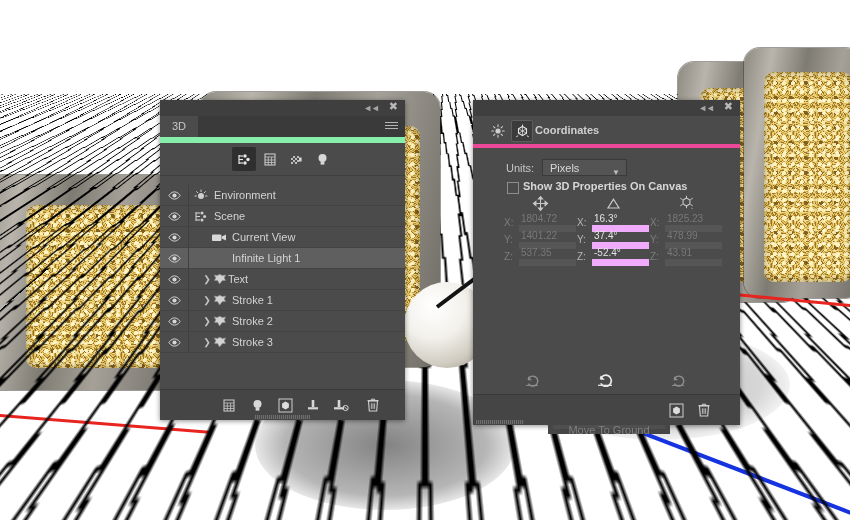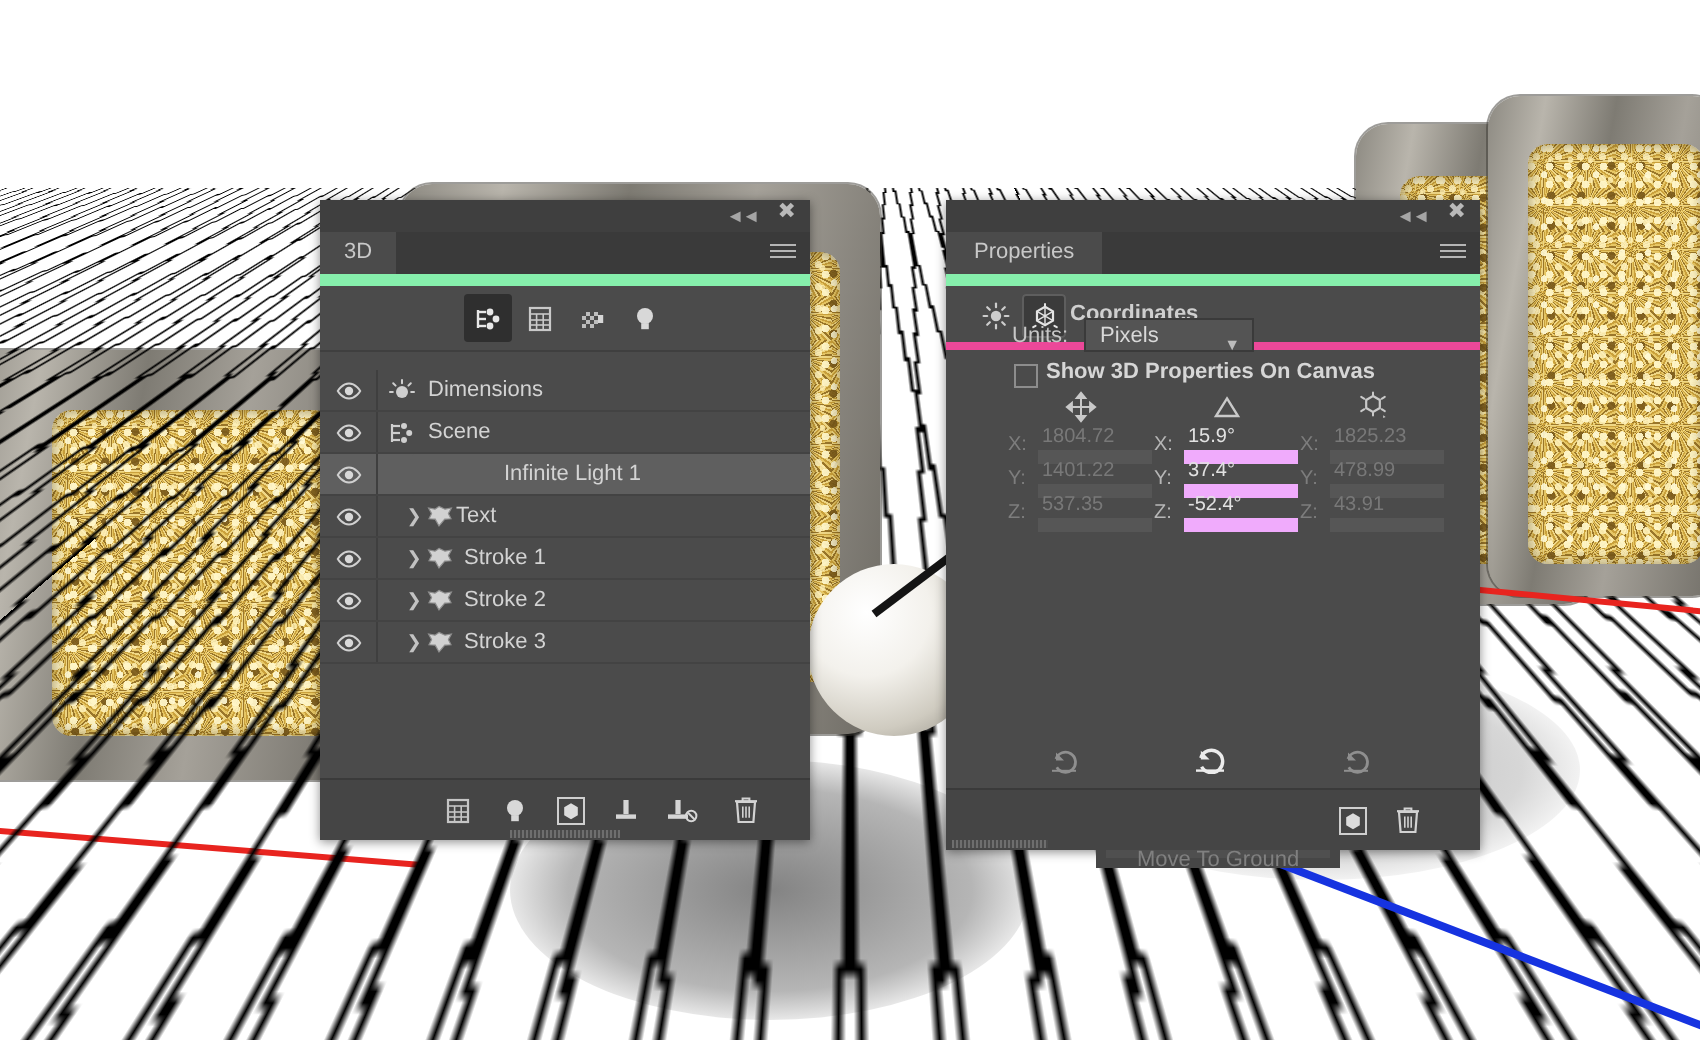--- a/index.html
+++ b/index.html
@@ -399,21 +399,21 @@
               <circle cx="7" cy="7" r="3" fill="#cfcfcf"></circle>
               <g stroke="#cfcfcf" stroke-width="1" stroke-linecap="round">
                 <path d="M7 1v1.6"></path>
                 <path d="M2.6 2.6l1.2 1.2"></path>
                 <path d="M11.4 2.6l-1.2 1.2"></path>
                 <path d="M1 7h1.4"></path>
                 <path d="M11.6 7H13"></path>
               </g>
             </svg>
           </span>
-          <span class="lname" style="left: 54px; position: absolute; z-index: 2;">Dimensions</span>
+          <span class="lname" style="left: 54px; position: absolute; z-index: 2;">Environment</span>
         </div>
         <div class="layer-row">
           <span class="eye">
             <svg width="13" height="9" viewBox="0 0 13 9">
               <path d="M6.5 .8C3 .8 .9 4.5.9 4.5S3 8.2 6.5 8.2 12.1 4.5 12.1 4.5 10 .8 6.5 .8z" fill="none" stroke="#d0d0d0" stroke-width="1"></path>
               <circle cx="6.5" cy="4.5" r="2.1" fill="#d8d8d8"></circle>
             </svg>
           </span>
           <span class="eyecell-div"></span>
           <span class="licon" style="left: 32px;">
@@ -426,20 +426,36 @@
               </g>
               <g fill="#cfcfcf">
                 <circle cx="8" cy="3" r="1.5"></circle>
                 <circle cx="10.6" cy="6.5" r="1.5"></circle>
                 <circle cx="8" cy="10" r="1.5"></circle>
               </g>
             </svg>
           </span>
           <span class="lname" style="left: 54px; position: absolute; z-index: 2;">Scene</span>
         </div>
+        <div class="layer-row">
+          <span class="eye">
+            <svg width="13" height="9" viewBox="0 0 13 9">
+              <path d="M6.5 .8C3 .8 .9 4.5.9 4.5S3 8.2 6.5 8.2 12.1 4.5 12.1 4.5 10 .8 6.5 .8z" fill="none" stroke="#d0d0d0" stroke-width="1"></path>
+              <circle cx="6.5" cy="4.5" r="2.1" fill="#d8d8d8"></circle>
+            </svg>
+          </span>
+          <span class="eyecell-div"></span>
+          <span class="licon" style="left: 50px;">
+            <svg width="16" height="11" viewBox="0 0 16 11">
+              <rect x="1" y="2.4" width="9.4" height="6.5" rx="1" fill="#d8d8d8"></rect>
+              <path d="M10.8 4.6l4.2-2v6l-4.2-2z" fill="#d8d8d8"></path>
+            </svg>
+          </span>
+          <span class="lname" style="left: 72px; position: absolute; z-index: 2;">Current View</span>
+        </div>
         <div class="layer-row selected">
           <span class="eye">
             <svg width="13" height="9" viewBox="0 0 13 9">
               <path d="M6.5 .8C3 .8 .9 4.5.9 4.5S3 8.2 6.5 8.2 12.1 4.5 12.1 4.5 10 .8 6.5 .8z" fill="none" stroke="#d0d0d0" stroke-width="1"></path>
               <circle cx="6.5" cy="4.5" r="2.1" fill="#d8d8d8"></circle>
             </svg>
           </span>
           <span class="eyecell-div"></span>
           <span class="licon" style="left: 50px;">
             <svg width="14" height="14" viewBox="0 0 14 14">
@@ -450,21 +466,21 @@
                 <path d="M.9 7h1.7"></path>
                 <path d="M11.4 7h1.7"></path>
                 <path d="M2.7 2.7l1.2 1.2"></path>
                 <path d="M10.1 10.1l1.2 1.2"></path>
                 <path d="M11.3 2.7l-1.2 1.2"></path>
                 <path d="M3.9 10.1l-1.2 1.2"></path>
               </g>
             </svg>
           </span>
           <span class="sel-band" style="left: 46px; right: 4px;"></span>
-          <span class="lname" style="left: 72px; position: absolute; z-index: 2; margin-left: 20px;">Infinite Light 1</span>
+          <span class="lname" style="left: 72px; position: absolute; z-index: 2;">Infinite Light 1</span>
         </div>
         <div class="layer-row">
           <span class="eye">
             <svg width="13" height="9" viewBox="0 0 13 9">
               <path d="M6.5 .8C3 .8 .9 4.5.9 4.5S3 8.2 6.5 8.2 12.1 4.5 12.1 4.5 10 .8 6.5 .8z" fill="none" stroke="#d0d0d0" stroke-width="1"></path>
               <circle cx="6.5" cy="4.5" r="2.1" fill="#d8d8d8"></circle>
             </svg>
           </span>
           <span class="eyecell-div"></span>
           <span class="twisty" style="left: 41px;">❯</span>
@@ -579,28 +595,20 @@
       <div class="scroll-nub" style="left:95px; width:55px;"></div>
     </div>
   </div>
 
   <div class="panel" id="panelProps">
     <div class="panel-topbar">
       <span class="collapse">◄◄</span>
       <span class="close">✖</span>
     </div>
 
-    <div class="tabstrip">
-      <div class="tab wide">Properties</div>
-      <div class="menu-burger">
-          <i></i>
-          <i></i>
-          <i></i>
-        </div>
-    </div>
 
     <div class="prop-head">
       <div class="prop-ico" style="left:14px;">
         <svg width="14" height="14" viewBox="0 0 14 14">
           <circle cx="7" cy="7" r="2.6" fill="#cdcdcd"></circle>
           <g stroke="#cdcdcd" stroke-width="1.1" stroke-linecap="round">
             <path d="M7 .8v1.8"></path>
               <path d="M7 11.4v1.8"></path>
               <path d="M.8 7h1.8"></path>
               <path d="M11.4 7h1.8"></path>
@@ -663,21 +671,21 @@
     </div>
 
     <div class="coord-group" style="left:104px; width:72px;">
       <div class="coord-header">
         <svg width="17" height="15" viewBox="0 0 17 15">
           <path d="M8.5 3.2L14 12H3z" fill="none" stroke="#c9c9c9" stroke-width="1.2"></path>
           </svg>
       </div>
       <div class="coord-line">
           <span class="coord-lab">X:</span>
-          <span class="coord-val">15.9°</span>
+          <span class="coord-val">16.3°</span>
         </div>
       <div class="coord-line">
           <span class="coord-lab">Y:</span>
           <span class="coord-val">37.4°</span>
         </div>
       <div class="coord-line">
           <span class="coord-lab">Z:</span>
           <span class="coord-val">-52.4°</span>
         </div>
     </div>

